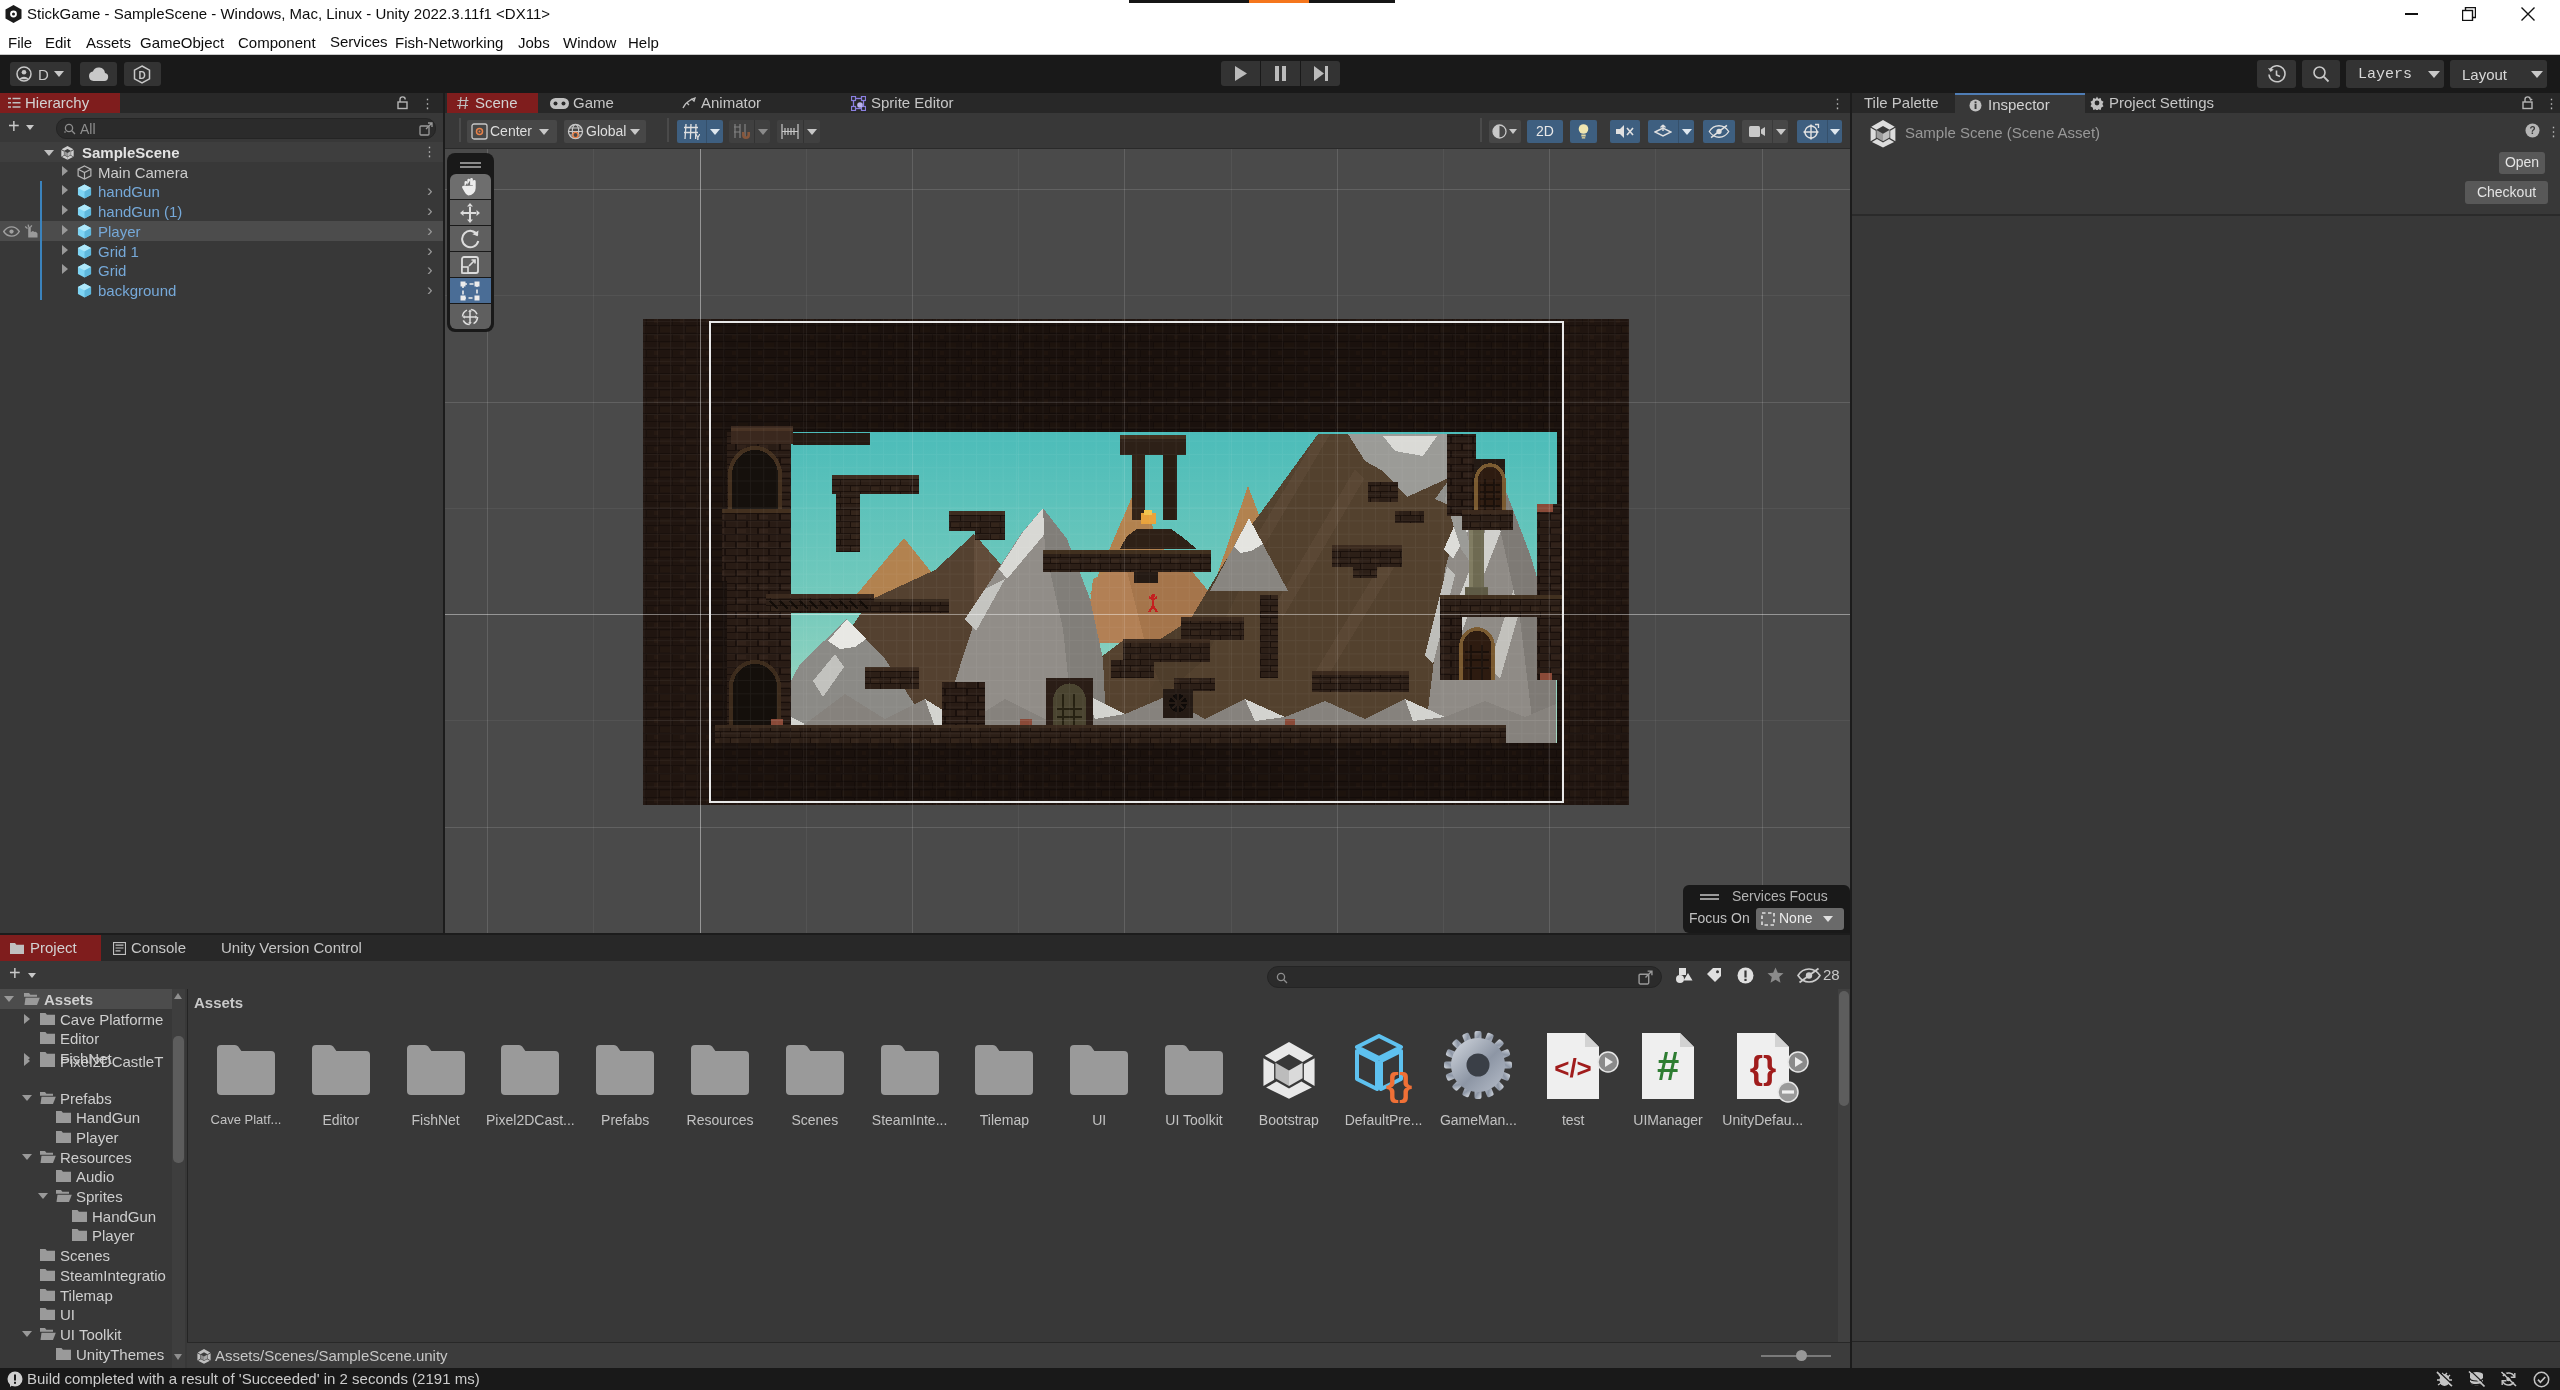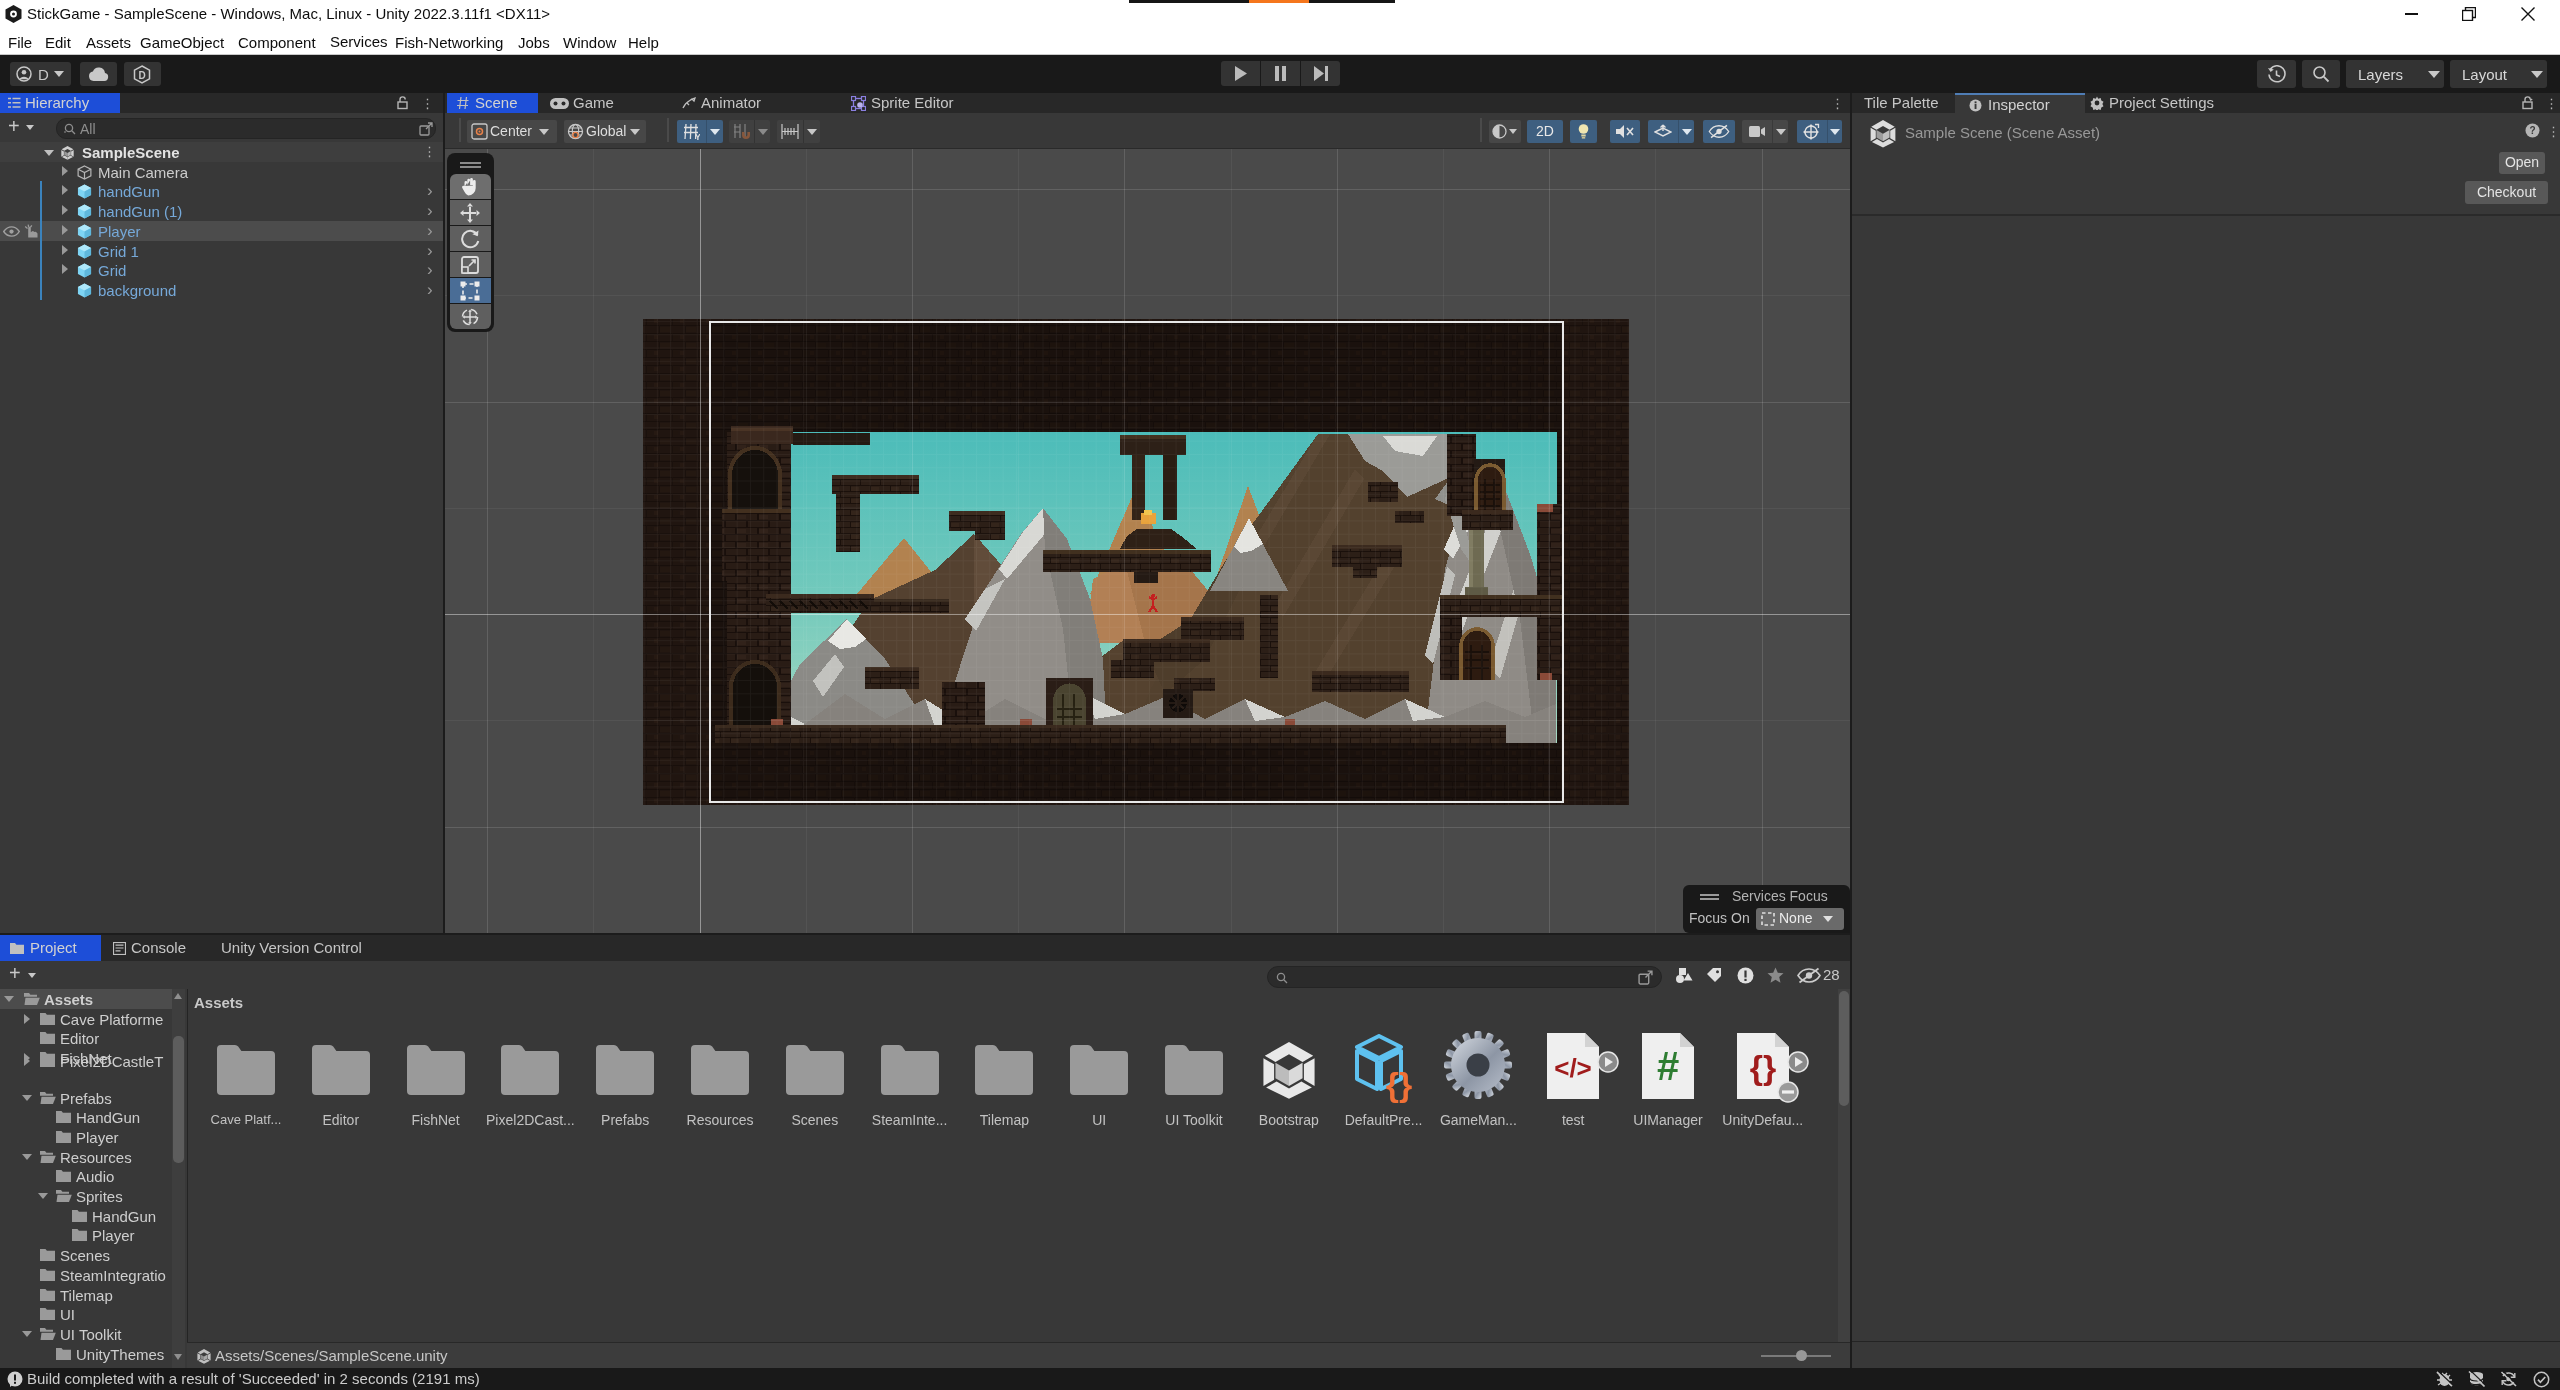--- a/index.html
+++ b/index.html
@@ -1,20 +1,20 @@
 <!DOCTYPE html>
 <html><head>
 <meta charset="utf-8">
 <style>
 * { margin:0; padding:0; box-sizing:border-box; }
 html,body { width:2560px; height:1390px; overflow:hidden; background:#383838;
   font-family:"Liberation Sans", sans-serif; }
 .abs { position:absolute; }
 .tabstrip { background:#282828; }
-.tab { position:absolute; top:0; height:100%; background:#1d4ed8; color:#d2d2d2;
+.tab { position:absolute; top:0; height:100%; background:#7f1d1d; color:#d2d2d2;
   font-size:15px; line-height:20px; }
 .ghosttab { position:absolute; top:0; height:100%; color:#c6c6c6; font-size:15px; line-height:20px; }
 .btn { position:absolute; background:#333333; border-radius:3px; color:#dddddd; }
 .kebab { color:#b5b5b5; font-size:13px; letter-spacing:0; }
 </style>
 </head>
 <body>
 
 <div class="abs" id="titlebar" style="left:0;top:0;width:2560px;height:28px;background:#ffffff;">
   <svg class="abs" style="left:4px;top:4px" width="19" height="20" viewBox="0 0 19 20">
@@ -87,21 +87,21 @@
     <path d="M3.2 4.5 A8 8 0 1 1 2 9.5" fill="none" stroke="#c8c8c8" stroke-width="1.6"></path>
     <path d="M1 3 L3.6 7 L6.8 4.4 Z" fill="#c8c8c8"></path>
     <path d="M9.5 5.5 L9.5 10 L13 11.5" fill="none" stroke="#c8c8c8" stroke-width="1.6"></path>
   </svg>
   <div class="btn" style="left:2302px;top:5px;width:38px;height:28px;"></div>
   <svg class="abs" style="left:2312px;top:10px" width="18" height="18" viewBox="0 0 18 18">
     <circle cx="7.5" cy="7.5" r="5.5" fill="none" stroke="#c8c8c8" stroke-width="1.6"></circle>
     <path d="M11.7 11.7 L16.5 16.5" stroke="#c8c8c8" stroke-width="1.8"></path>
   </svg>
   <div class="btn" style="left:2346px;top:5px;width:98px;height:28px;"></div>
-  <div class="abs" style="left:2358px;top:11px;font-size:15px;color:#d8d8d8;">Layers</div>
+  <div class="abs" style="left:2358px;top:11px;font-size:15px;color:#d8d8d8;font-family:Liberation Mono, monospace;">Layers</div>
   <div class="abs" style="left:2428px;top:16px;width:0;height:0;border-left:6px solid transparent;border-right:6px solid transparent;border-top:7px solid #c8c8c8;"></div>
   <div class="btn" style="left:2450px;top:5px;width:97px;height:28px;"></div>
   <div class="abs" style="left:2462px;top:11px;font-size:15px;color:#d8d8d8;">Layout</div>
   <div class="abs" style="left:2531px;top:16px;width:0;height:0;border-left:6px solid transparent;border-right:6px solid transparent;border-top:7px solid #c8c8c8;"></div>
 </div>
 
 <div class="abs" id="hierarchy" style="left:0;top:93px;width:443px;height:842px;background:#383838;">
   <div class="abs tabstrip" style="left:0;top:0;width:443px;height:20px;">
     <div class="tab" style="left:0;width:120px;">
       <svg class="abs" style="left:8px;top:4px" width="13" height="12" viewBox="0 0 13 12">

